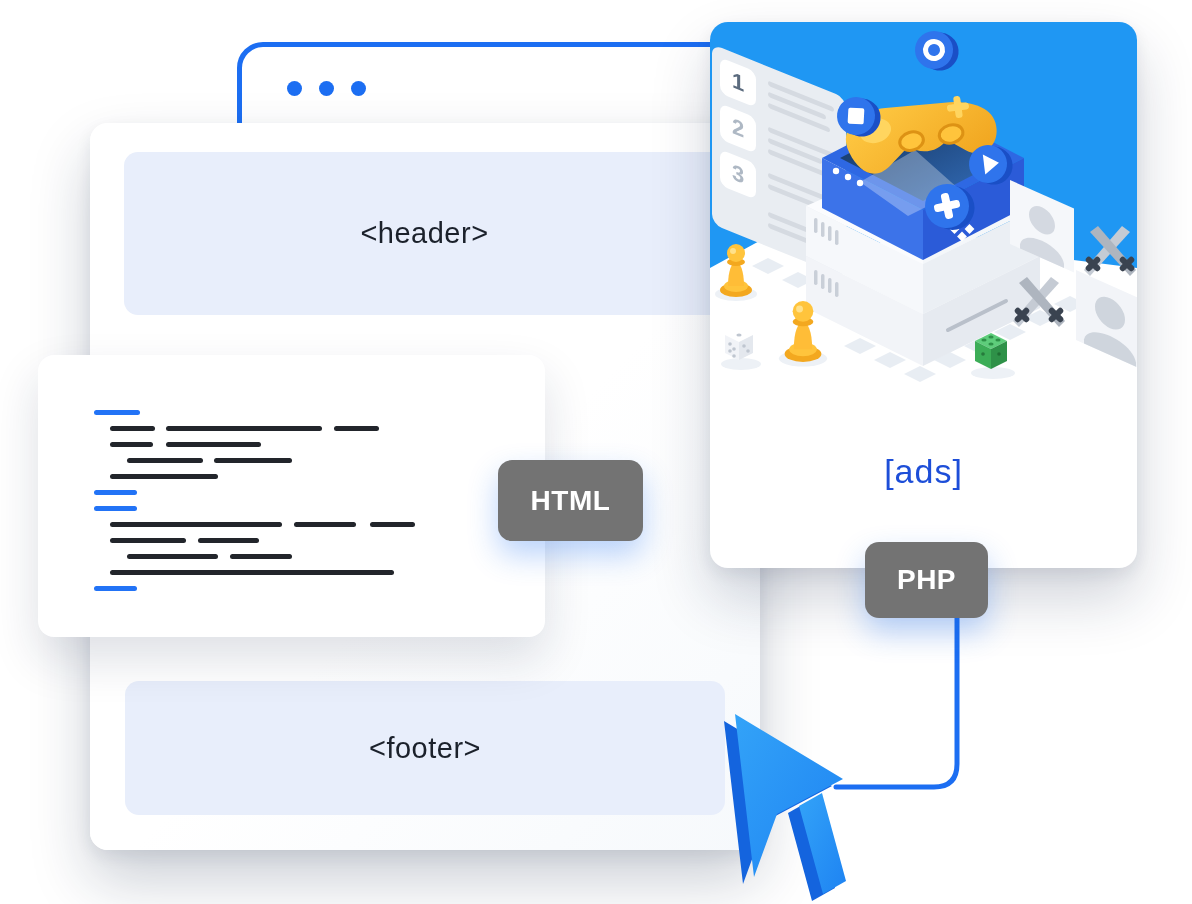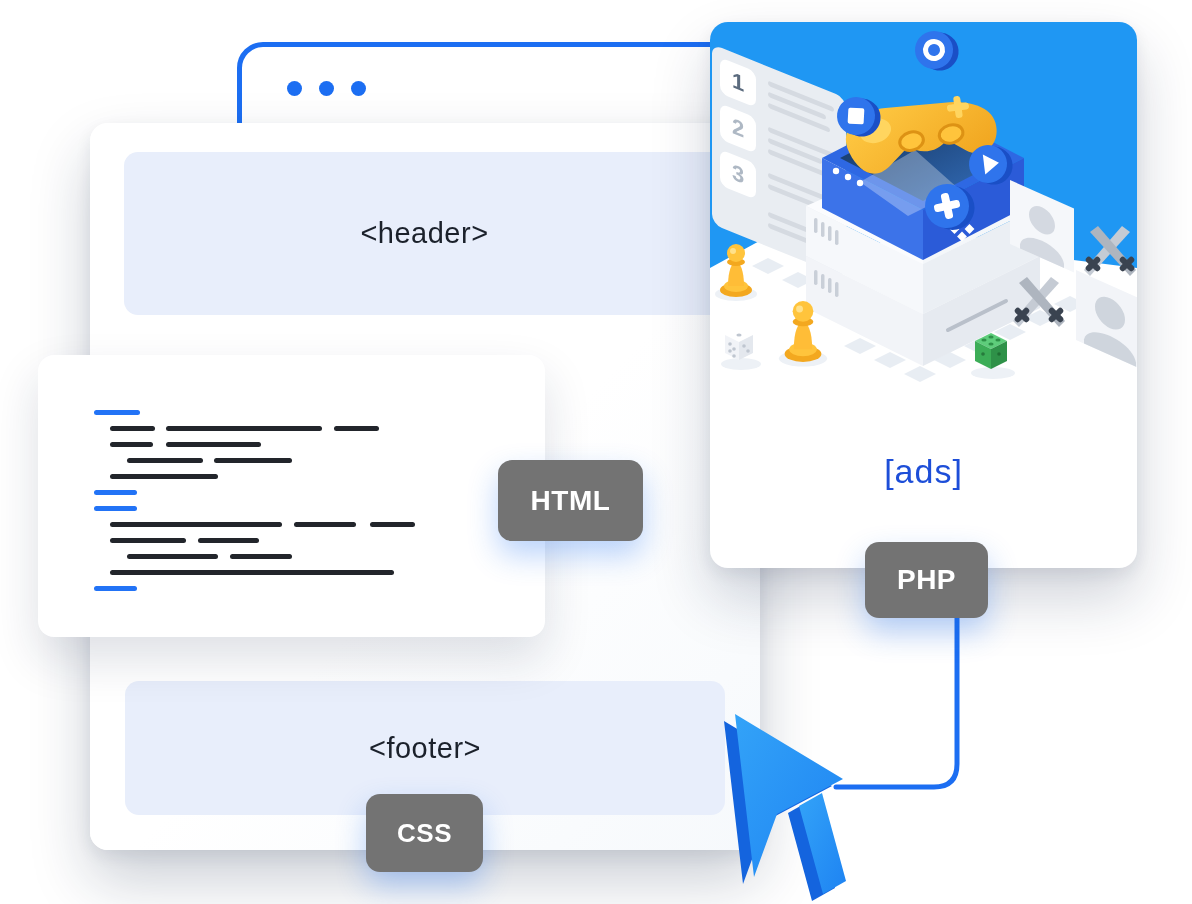--- a/index.html
+++ b/index.html
@@ -89,21 +89,20 @@
         <div class="code-line dark" style="left: 160px; top: 183px; width: 61px;"></div>
         <div class="code-line dark" style="left: 89px; top: 199px; width: 91px;"></div>
         <div class="code-line dark" style="left: 192px; top: 199px; width: 62px;"></div>
         <div class="code-line dark" style="left: 72px; top: 215px; width: 284px;"></div>
         <div class="code-line blue" style="left: 56px; top: 231px; width: 43px;"></div>
       </div>
   </div>
 
   <div class="badge html-badge">HTML</div>
   <div class="badge php-badge">PHP</div>
-  <div class="badge css-badge">CSS</div>
 
   <div class="ads-card">
     <svg class="ads-illustration" viewBox="0 0 427 392" xmlns="http://www.w3.org/2000/svg">
       <defs>
         <linearGradient id="pitGrad" x1="0" y1="0" x2="1" y2="1">
           <stop offset="0" stop-color="#12315A"></stop>
             <stop offset="1" stop-color="#3570BE"></stop>
         </linearGradient>
         <linearGradient id="padGrad" x1="0" y1="0" x2="1" y2="1">
           <stop offset="0" stop-color="#FFCB45"></stop>

